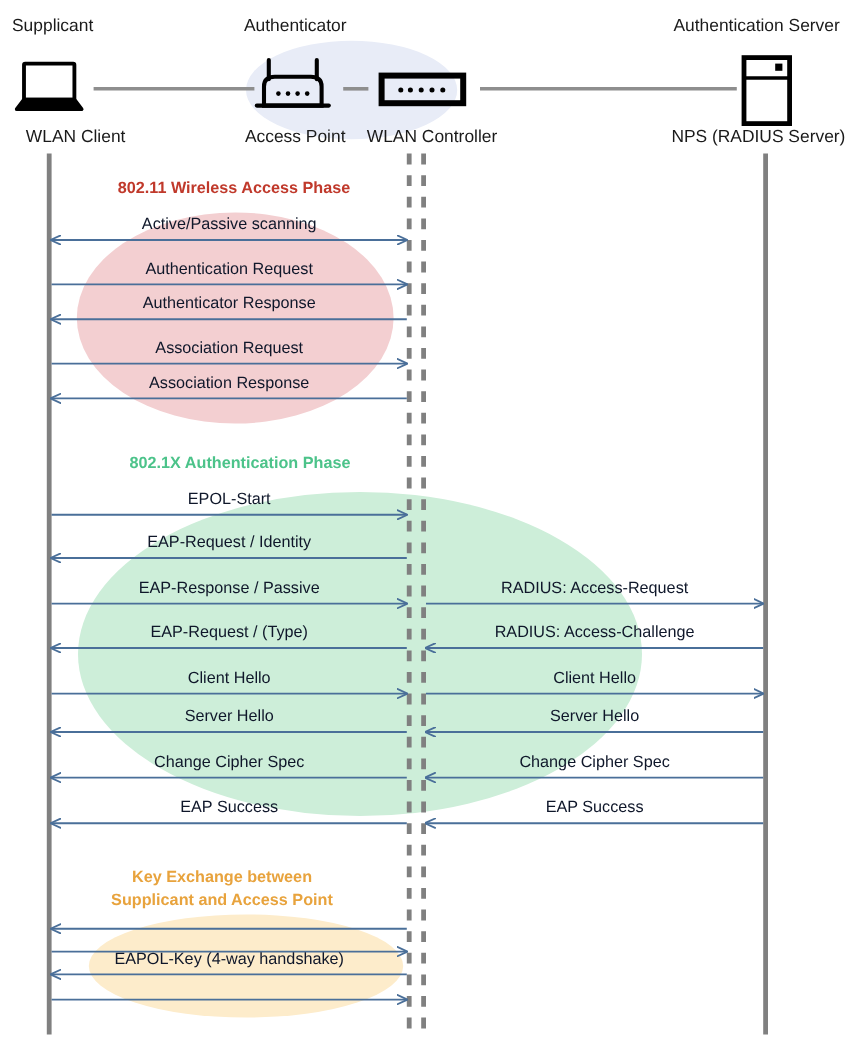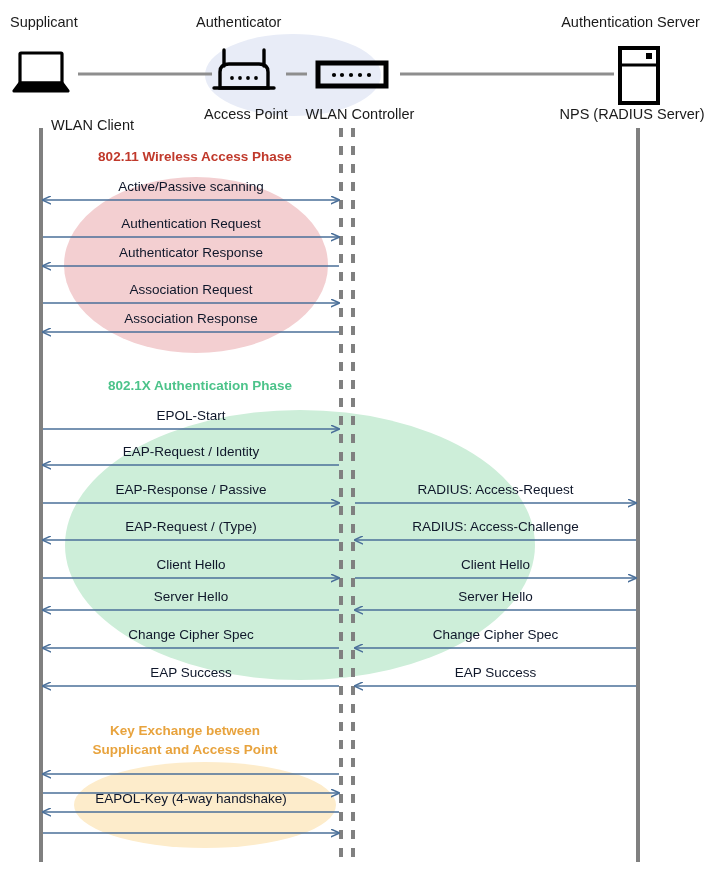--- a/index.html
+++ b/index.html
@@ -23,20 +23,21 @@
     left: 0;
     top: 0;
     width: 713px;
     height: 875px;
   }
   .node-title {
     position: absolute;
     font-size: 14.5px;
     color: #1a1a1a;
     white-space: nowrap;
+    text-align: center;
   }
   .node-caption {
     position: absolute;
     font-size: 14.5px;
     color: #1a1a1a;
     white-space: nowrap;
     text-align: center;
   }
   .phase-label {
     position: absolute;
@@ -138,21 +139,21 @@
         <line x1="355" x2="636" y1="503" y2="503" stroke="#4a6f99" stroke-width="1.6" marker-end="url(#arrow-right)"></line>
         <line x1="355" x2="636" y1="540" y2="540" stroke="#4a6f99" stroke-width="1.6" marker-start="url(#arrow-left)"></line>
         <line x1="355" x2="636" y1="578" y2="578" stroke="#4a6f99" stroke-width="1.6" marker-end="url(#arrow-right)"></line>
         <line x1="355" x2="636" y1="610" y2="610" stroke="#4a6f99" stroke-width="1.6" marker-start="url(#arrow-left)"></line>
         <line x1="355" x2="636" y1="648" y2="648" stroke="#4a6f99" stroke-width="1.6" marker-start="url(#arrow-left)"></line>
         <line x1="355" x2="636" y1="686" y2="686" stroke="#4a6f99" stroke-width="1.6" marker-start="url(#arrow-left)"></line>
       </g>
   </svg>
 
   <div class="node-title" style="left:0px;top:14px;width:90px;text-align:left;padding-left:10px;">Supplicant</div>
-  <div class="node-caption" style="left:0px;top:117px;width:110px;text-align:right;padding-left:24px;">WLAN Client</div>
+  <div class="node-caption" style="left:0px;top:106px;width:110px;text-align:center;padding-left:8px;">WLAN Client</div>
 
   <div class="node-title" style="left:196px;top:14px;width:100px;">Authenticator</div>
   <div class="node-caption" style="left:194px;top:106px;width:104px;">Access Point</div>
 
   <div class="node-caption" style="left:298px;top:106px;width:124px;">WLAN Controller</div>
 
   <div class="node-title" style="left:548px;top:14px;width:165px;text-align:center;">Authentication Server</div>
   <div class="node-caption" style="left:552px;top:106px;width:160px;">NPS (RADIUS Server)</div>
 
   <div class="phase-label" style="left:70px;top:147px;width:250px;color:#c0392b;">802.11 Wireless Access Phase</div>

